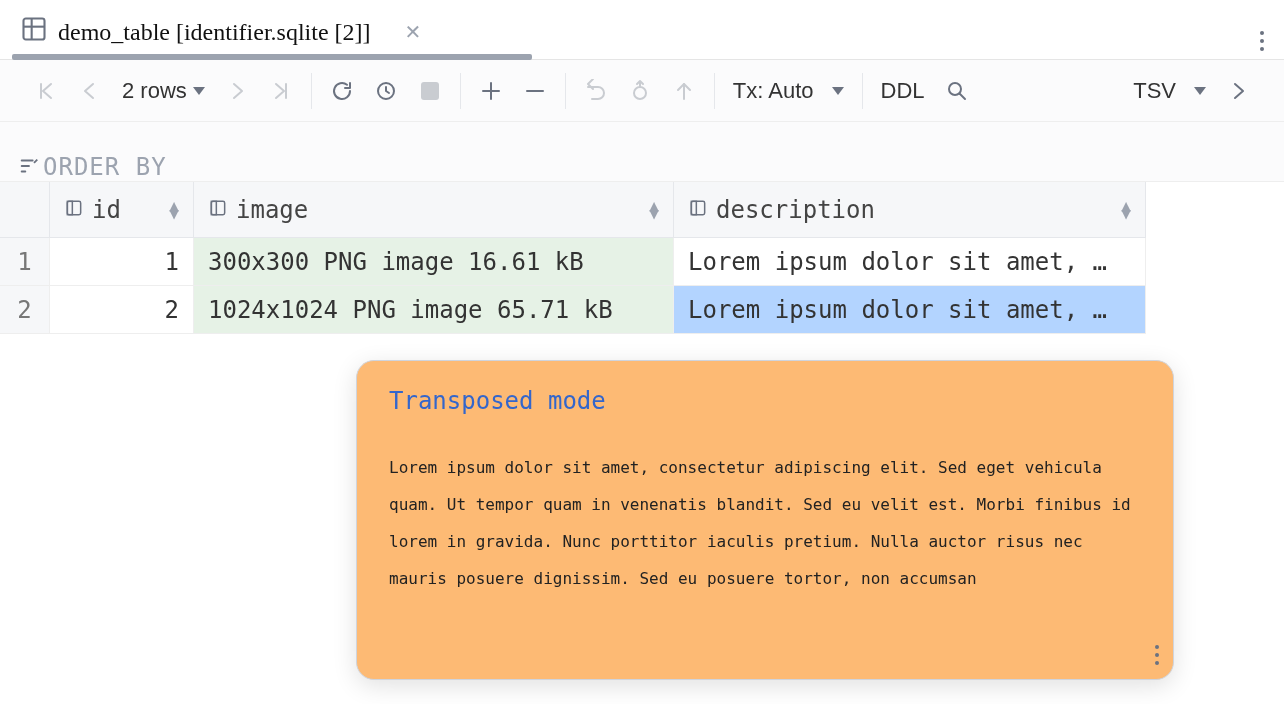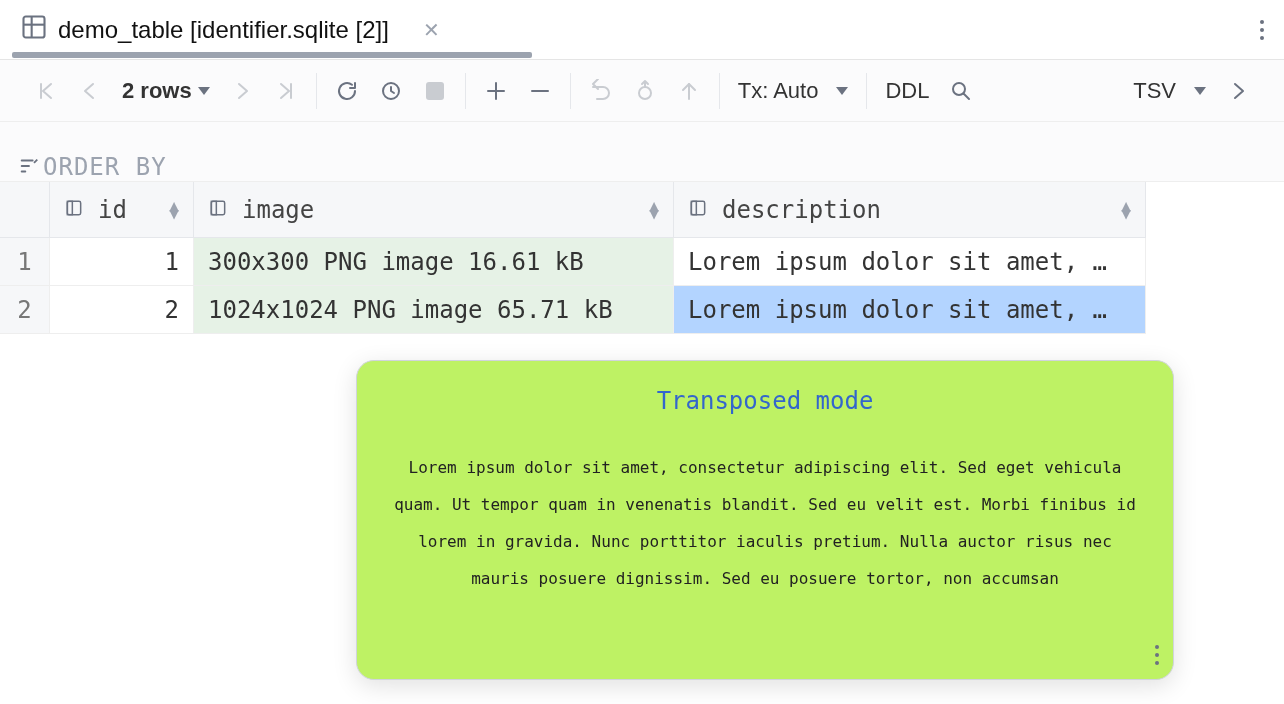--- a/index.html
+++ b/index.html
@@ -1,58 +1,58 @@
 <!DOCTYPE html>
 <html><head>
 <meta charset="utf-8">
 <style>
   * { box-sizing: border-box; }
   html, body { margin: 0; padding: 0; font-family: -apple-system, "Segoe UI", sans-serif; background: #fff; color: #222; }
   body { width: 1284px; height: 704px; overflow: hidden; position: relative; }
 
-  .tab-bar { display: flex; align-items: center; height: 60px; padding: 0 12px; border-bottom: 1px solid #e5e5e5; }
+  .tab-bar { display: flex; align-items: flex-end; height: 60px; padding: 0 12px; border-bottom: 1px solid #e5e5e5; font-family: Liberation Serif, serif; }
   .tab { display: flex; align-items: center; gap: 10px; padding: 10px 8px; font-size: 24px; position: relative; }
   .tab-icon svg { width: 28px; height: 28px; stroke: #6b7280; fill: none; stroke-width: 1.8; }
   .tab-title { color: #111; }
   .tab-close { font-size: 20px; color: #9ca3af; margin-left: 24px; cursor: pointer; }
   .tab-underline { position: absolute; left: 0; bottom: -1px; height: 6px; width: 520px; background: #9ca3af; border-radius: 2px; }
   .overflow-btn { margin-left: auto; color: #6b7280; cursor: pointer; padding: 8px; }
   .dots-v { display: flex; flex-direction: column; gap: 4px; align-items: center; }
   .dots-v span { width: 4px; height: 4px; border-radius: 50%; background: #6b7280; }
 
   .toolbar { display: flex; align-items: center; height: 62px; padding: 0 26px; background: #fbfbfc; border-bottom: 1px solid #eee; gap: 4px; }
   .tb-btn { display: inline-flex; align-items: center; justify-content: center; width: 40px; height: 40px; color: #6b7280; cursor: pointer; }
   .tb-btn svg { width: 24px; height: 24px; stroke: currentColor; fill: none; stroke-width: 2; stroke-linecap: round; stroke-linejoin: round; }
   .tb-btn.disabled { color: #c9ccd1; }
-  .row-count { display: flex; align-items: center; gap: 6px; font-size: 22px; color: #333; padding: 0 8px; cursor: pointer; font-weight: bold; }
+  .row-count { display: flex; align-items: center; gap: 6px; font-size: 22px; color: #333; padding: 0 8px; cursor: pointer; }
   .sep { width: 1px; height: 36px; background: #e5e7eb; margin: 0 6px; }
   .stop-square { width: 18px; height: 18px; background: #c9ccd1; border-radius: 3px; }
   .tx-label { font-size: 22px; color: #333; display: flex; align-items: center; gap: 18px; padding: 0 8px; cursor: pointer; }
 
   .filter-bar { display: flex; align-items: stretch; height: 60px; border-bottom: 1px solid #eee; background: #fbfbfc; }
   .filter-left { display: flex; align-items: center; gap: 14px; padding: 0 18px; flex: 1; border-right: 1px solid #eee; }
   .filter-right { display: flex; align-items: flex-end; gap: 3px; padding: 0 18px; width: 446px; }
   .filter-label { font-family: ui-monospace, Menlo, monospace; font-size: 24px; color: #9ca3af; letter-spacing: 1px; }
   .filter-icon svg { width: 22px; height: 22px; }
 
   .grid { display: grid; grid-template-columns: 50px 144px 480px 472px; }
   .header-row { display: contents; }
-  .header-cell { background: #f6f7f9; border-bottom: 1px solid #e5e7eb; border-right: 1px solid #e5e7eb; height: 56px; display: flex; align-items: center; padding: 0 14px; gap: 14px; font-family: ui-monospace, Menlo, monospace; font-size: 24px; color: #444; cursor: pointer; position: relative; }
+  .header-cell { background: #f6f7f9; border-bottom: 1px solid #e5e7eb; border-right: 1px solid #e5e7eb; height: 56px; display: flex; align-items: center; padding: 0 14px; gap: 8px; font-family: ui-monospace, Menlo, monospace; font-size: 24px; color: #444; cursor: pointer; position: relative; }
   .header-cell .sort { margin-left: auto; color: #9ca3af; font-size: 16px; display:flex; flex-direction:column; line-height:8px;}
   .col-icon svg { width: 20px; height: 20px; stroke: #6b7280; fill: none; stroke-width: 1.8; }
 
   .data-row { display: contents; }
   .cell { border-bottom: 1px solid #eee; border-right: 1px solid #eee; height: 48px; display: flex; align-items: center; padding: 0 14px; font-family: ui-monospace, Menlo, monospace; font-size: 24px; color: #333; white-space: nowrap; overflow: hidden; }
   .rownum { background: #f6f7f9; color: #777; justify-content: center; }
   .id-cell { justify-content: flex-end; }
   .image-cell { background: #e6f2e6; }
   .desc-cell { text-overflow: ellipsis; }
   .desc-cell.selected { background: #b3d4ff; }
 
-  .popup { position: absolute; left: 356px; top: 360px; width: 818px; height: 320px; background: #bef264; border: 1px solid #d0d4dc; border-radius: 18px; box-shadow: 0 6px 24px rgba(0,0,0,0.12); padding: 26px 32px; overflow: hidden; text-align: center; }
+  .popup { position: absolute; left: 356px; top: 360px; width: 818px; height: 320px; background: #fdba74; border: 1px solid #d0d4dc; border-radius: 18px; box-shadow: 0 6px 24px rgba(0,0,0,0.12); padding: 26px 32px; overflow: hidden; }
   .popup-title { color: #3366cc; font-family: ui-monospace, Menlo, monospace; font-size: 24px; margin-bottom: 34px; }
   .popup-body { font-family: ui-monospace, Menlo, monospace; font-size: 16px; line-height: 37px; color: #222; }
   .popup-menu { position: absolute; right: 14px; bottom: 14px; }
 
   .chevron-down { width:0;height:0;border-left:6px solid transparent;border-right:6px solid transparent;border-top:8px solid #6b7280;}
 </style>
 </head>
 <body>
 
 <div class="tab-bar">

